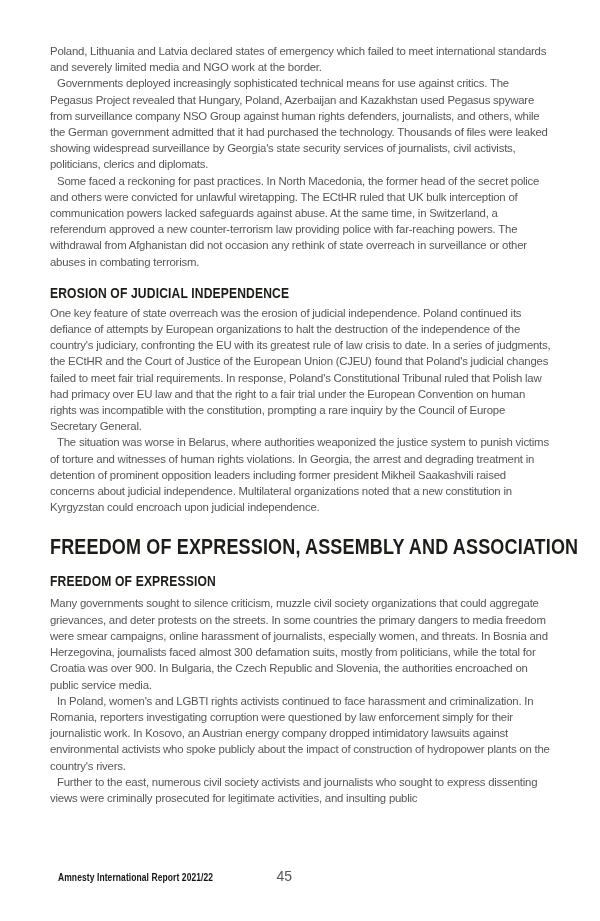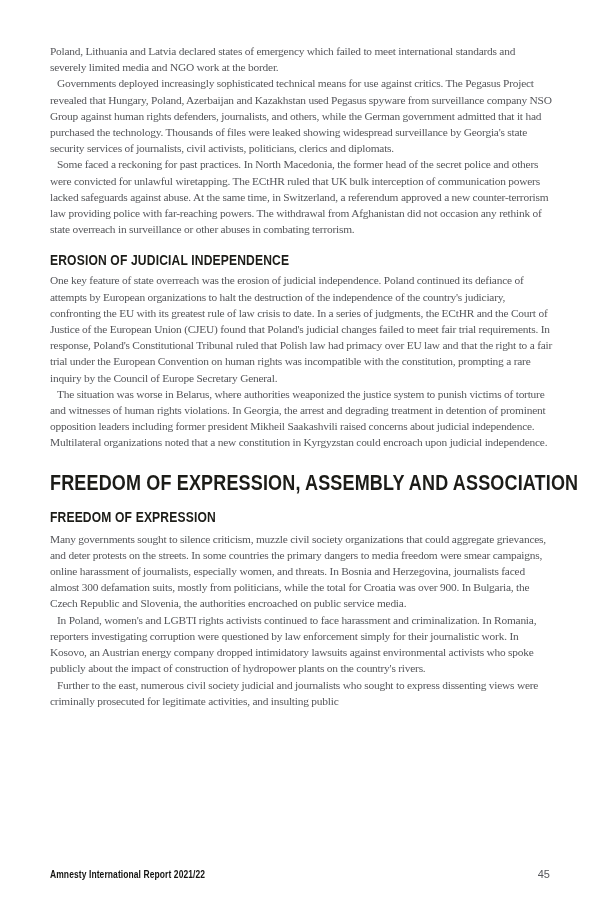--- a/index.html
+++ b/index.html
@@ -21,21 +21,20 @@
     top: 43px;
     width: 503px;
   }
   p.body {
     margin: 0;
     font-size: 11.4px;
     line-height: 16.2px;
     letter-spacing: -0.22px;
     color: #55565a;
     text-align: left;
-    font-family: Liberation Serif, serif;
   }
   p.body.indent {
     text-indent: 7px;
   }
   .heading-md {
     margin: 14px 0 4px 0;
     font-size: 15.5px;
     line-height: 17px;
     font-weight: bold;
     color: #1c1c18;
@@ -53,39 +52,39 @@
     white-space: nowrap;
     transform: scaleX(0.80);
     transform-origin: 0 50%;
     letter-spacing: 0.2px;
   }
   .heading-md.sub {
     margin: 13px 0 6px 0;
   }
   .page-footer {
     position: absolute;
-    left: 50px;
+    left: 58px;
     right: 50px;
     top: 868px;
     display: flex;
-    justify-content: space-between;
     align-items: baseline;
+    gap: 36px;
   }
   .footer-title {
     font-size: 10px;
     font-weight: bold;
     color: #141412;
     white-space: nowrap;
     display: inline-block;
     transform: scaleX(0.85);
     transform-origin: 0 50%;
     letter-spacing: 0.1px;
   }
   .footer-page-num {
-    font-size: 11px;
+    font-size: 14px;
     color: #55565a;
   }
 </style>
 </head>
 <body>
 
 <div class="page">
   <main class="content">
 
     <p class="body">Poland, Lithuania and Latvia declared states of emergency which failed to meet international standards and severely limited media and NGO work at the border.</p>
@@ -102,21 +101,21 @@
 
 
     <h1 class="heading-lg">FREEDOM OF EXPRESSION, ASSEMBLY AND ASSOCIATION</h1>
 
     <h2 class="heading-md sub">FREEDOM OF EXPRESSION</h2>
 
     <p class="body">Many governments sought to silence criticism, muzzle civil society organizations that could aggregate grievances, and deter protests on the streets. In some countries the primary dangers to media freedom were smear campaigns, online harassment of journalists, especially women, and threats. In Bosnia and Herzegovina, journalists faced almost 300 defamation suits, mostly from politicians, while the total for Croatia was over 900. In Bulgaria, the Czech Republic and Slovenia, the authorities encroached on public service media.</p>
 
     <p class="body indent">In Poland, women's and LGBTI rights activists continued to face harassment and criminalization. In Romania, reporters investigating corruption were questioned by law enforcement simply for their journalistic work. In Kosovo, an Austrian energy company dropped intimidatory lawsuits against environmental activists who spoke publicly about the impact of construction of hydropower plants on the country's rivers.</p>
 
-    <p class="body indent">Further to the east, numerous civil society judicial and journalists who sought to express dissenting views were criminally prosecuted for legitimate activities, and insulting public</p>
+    <p class="body indent">Further to the east, numerous civil society activists and journalists who sought to express dissenting views were criminally prosecuted for legitimate activities, and insulting public</p>
 
   </main>
 
   <footer class="page-footer">
     <span class="footer-title">Amnesty International Report 2021/22</span>
     <span class="footer-page-num">45</span>
   </footer>
 </div>
 
 </body></html>

